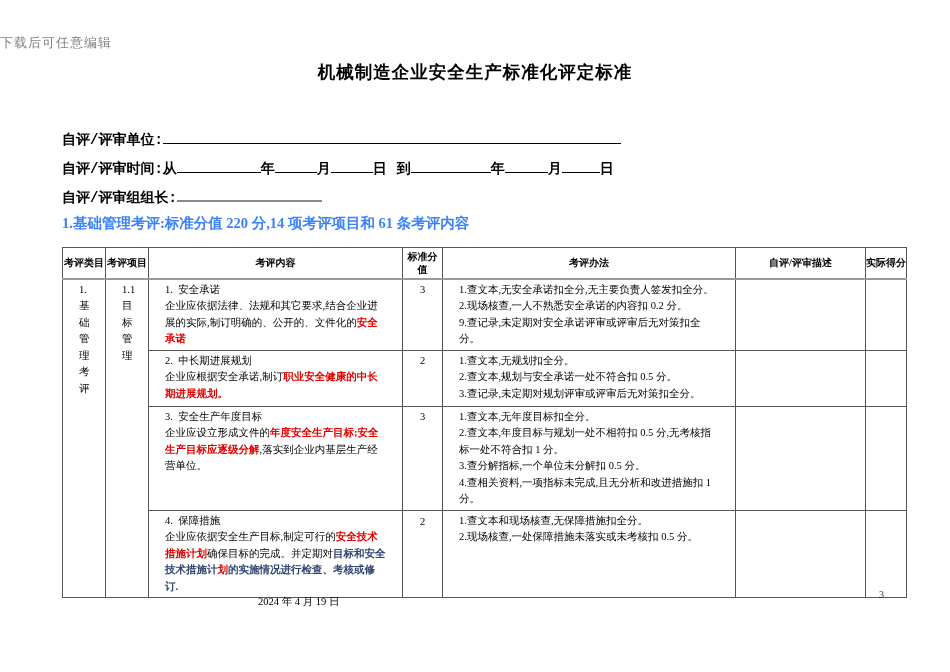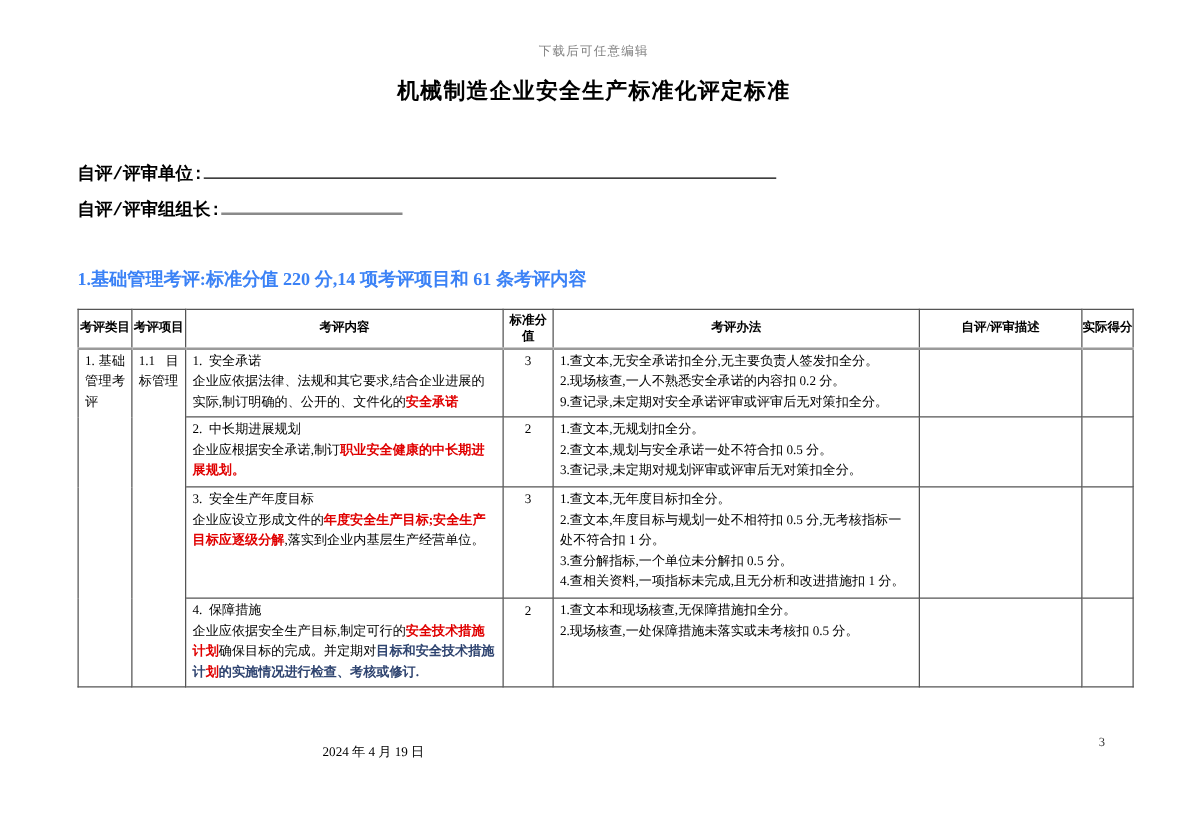--- a/index.html
+++ b/index.html
@@ -2,22 +2,22 @@
 <html><head>
 <meta charset="utf-8">
 <style>
   * { margin:0; padding:0; box-sizing:border-box; }
   html,body { background:#fff; }
   body {
     width:950px; height:672px; position:relative; overflow:hidden;
     font-family:"Liberation Serif","DejaVu Serif",serif; color:#000;
   }
   .edit-note {
-    position:absolute; top:34px; left:0; width:100%; text-align:center;
-    font-size:10px; color:#7f7f7f; letter-spacing:1px;
+    position:absolute; top:34px; left:0; width:100%; text-align:left;
+    font-size:13px; color:#7f7f7f; letter-spacing:1px;
   }
   .doc-title {
     position:absolute; top:60px; left:0; width:100%; text-align:center;
     font-size:17.5px; font-weight:bold; letter-spacing:1px;
   }
   .form-area { position:absolute; left:62px; top:126px; width:830px; font-size:14px; font-weight:bold; }
   .form-line { height:29px; line-height:29px; white-space:nowrap; position:relative;font-family:Liberation Mono, monospace; }
   .uline { display:inline-block; border-bottom:1px solid #000; height:15px; vertical-align:baseline; }
   .uline.gray { border-bottom:2px solid #8a8a8a; }
   .w-unit { width:458px; }
@@ -33,21 +33,21 @@
     position:absolute; left:62px; top:247px; width:844px;
     border-collapse:collapse; table-layout:fixed;
   }
   table.eval th, table.eval td {
     border:1px solid #555; vertical-align:top; overflow:hidden;
   }
   table.eval th {
     font-size:10px; font-weight:bold; text-align:center; vertical-align:middle;
     padding:1px 0; height:31px; line-height:13px; border-bottom:2px solid #9a9a9a;
   }
-  table.eval td { font-size:10.5px; line-height:16.5px; padding:2px 5px; }
+  table.eval td { font-size:10.5px; line-height:16.5px; padding:2px 16px; }
   td.cat, td.proj { text-align:justify; text-justify:inter-ideograph; padding:3px 5px; line-height:19px; }
   td.content { vertical-align:middle; }
   td.content .row-title { white-space:pre; }
   td.score { text-align:center; vertical-align:middle; padding:2px 0; }
   td.score.vtop { vertical-align:top; padding-top:3px; }
   td.method { vertical-align:top; }
   tr.r1 td { height:53px; } tr.r2 td { height:56px; }
   tr.r3 td { height:89px; } tr.r4 td { height:66px; }
   .seg-k { color:#000; }
   .seg-r { color:#e00000; font-weight:bold; }
@@ -58,20 +58,23 @@
 </head>
 <body>
 
 <div class="edit-note">下载后可任意编辑</div>
 
 <div class="doc-title">机械制造企业安全生产标准化评定标准</div>
 
 <div class="form-area">
   <div class="form-line">
     <span>自评/评审单位:</span><span class="uline w-unit"></span>
+  </div>
+  <div class="form-line">
+    <span>自评/评审时间:从</span><span class="uline w-b85"></span><span>年</span><span class="uline w-b42"></span><span>月</span><span class="uline w-b42"></span><span>日</span><span class="gap-to"></span><span>到</span><span class="uline w-b80"></span><span>年</span><span class="uline w-b45"></span><span>月</span><span class="uline w-b38"></span><span>日</span>
   </div>
   <div class="form-line">
     <span>自评/评审组组长:</span><span class="uline gray w-leader"></span>
   </div>
 </div>
 
 <div class="section-heading">1.基础管理考评:标准分值 220 分,14 项考评项目和 61 条考评内容</div>
 
 <table class="eval">
   <colgroup>

